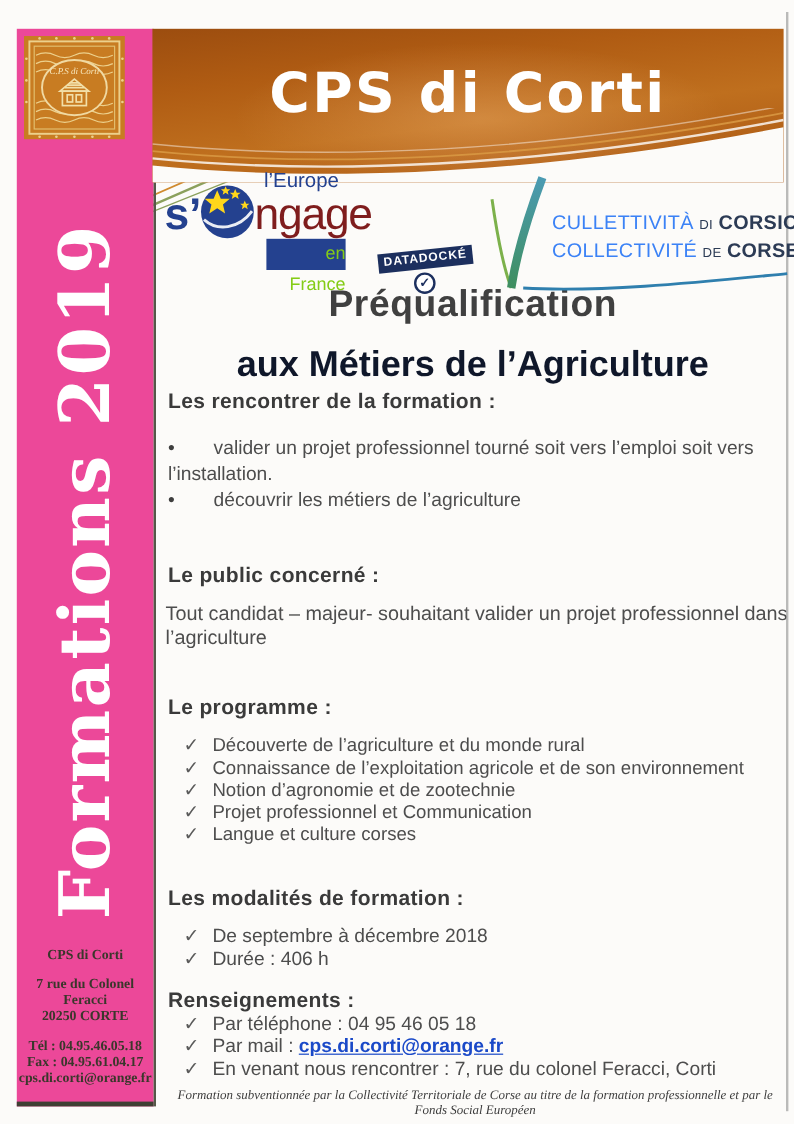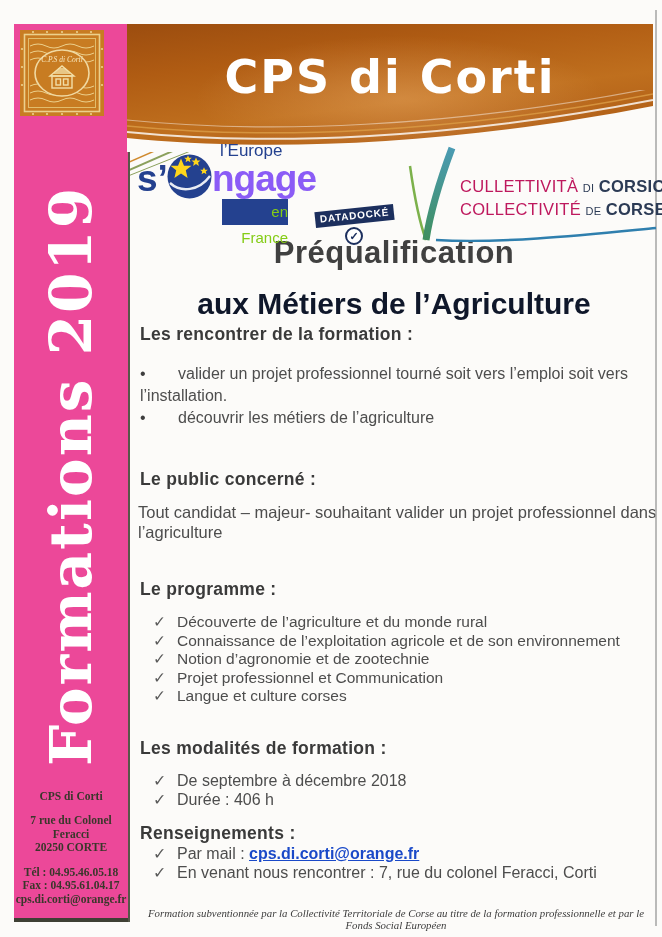--- a/index.html
+++ b/index.html
@@ -34,22 +34,22 @@
                   letter-spacing:2px; color:#ffffff; }
   .swoosh { position:absolute; left:0; bottom:0; width:526px; height:62px; }
   .decor { position:absolute; left:88px; top:128px; width:110px; height:64px; z-index:0; }
 
   
   .logos { position:absolute; left:0; top:0; z-index:2; }
   .logo-europe { position:absolute; left:136px; top:140px; width:178px; height:94px; }
   .eu-top    { position:absolute; left:84px; top:1px; font-size:17px; color:#24418f; }
   .eu-prefix { position:absolute; left:1px;  top:18px; font-size:37px; font-weight:bold; color:#24418f; }
   .eu-emblem { position:absolute; left:30px; top:13px; width:47px; height:47px; }
-  .eu-suffix { position:absolute; left:76px; top:18px; font-size:37px; font-weight:bold;
-               letter-spacing:-1px; color:#8b5cf6; }
+  .eu-suffix { position:absolute; left:76px; top:18px; font-size:37px; font-weight:normal;
+               letter-spacing:-1px; color:#7f1d1d; }
   .eu-banner { position:absolute; left:86px; top:59px; width:66px; height:26px;
                background:#24418f; color:#84cc16; font-size:15px; text-align:right;
                line-height:26px; }
 
   .logo-datadock { position:absolute; left:318px; top:146px; width:78px; height:112px; }
   .dd-box { position:absolute; left:0; top:0; width:71px; height:66px;
             border:3px solid #1c2f5e; background:#fff; text-align:center; line-height:58px; }
   .dd-box .l1 { font-size:40px; font-weight:bold; color:#1c2f5e; letter-spacing:-5px; }
   .dd-box .l2 { font-size:40px; font-weight:bold; color:#5c88c0; }
   .dd-banner { position:absolute; left:-3px; top:62px; width:79px; height:16px;
@@ -58,21 +58,21 @@
                text-align:center; line-height:16px; }
   .dd-check { position:absolute; left:27px; top:81px; width:18px; height:18px;
               border-radius:50%; border:2px solid #1c2f5e; background:#fff;
               color:#1c2f5e; font-weight:bold; font-size:11px; line-height:14px;
               text-align:center; }
 
   .logo-corse { position:absolute; left:398px; top:142px; width:260px; height:108px; }
   .vmark { position:absolute; left:2px; top:2px; width:62px; height:100px; }
   .c-line1 { position:absolute; left:62px; top:35px; white-space:nowrap; }
   .c-line2 { position:absolute; left:62px; top:58px; white-space:nowrap; }
-  .c-n { font-size:16.5px; color:#be185d; letter-spacing:.3px; }
+  .c-n { font-size:16.5px; color:#3b82f6; letter-spacing:.3px; }
   .c-s { font-size:11px;  color:#2c3b55; letter-spacing:.3px; }
   .c-b { font-size:16.5px; color:#2c3b55; font-weight:bold; letter-spacing:.3px; }
   .c-underline { position:absolute; left:36px; top:82px; width:224px; height:20px; }
 
   
   .title1 { position:absolute; left:133px; top:235px; width:522px; text-align:center;
             font-weight:bold; font-size:31px; color:#404040; letter-spacing:.5px; }
   .title2 { position:absolute; left:133px; top:287px; width:522px; text-align:center;
             font-weight:bold; font-size:30px; color:#0f172a; }
   .h { position:absolute; left:140px; font-weight:bold; font-size:17.5px;
@@ -260,20 +260,21 @@
   </div>
 
   <div class="h h-mod">Les modalités de formation :</div>
   <div class="check-list cl-mod">
     <div><span class="chk">✓</span><span>De septembre à décembre 2018</span></div>
     <div><span class="chk">✓</span><span>Durée : 406 h</span></div>
   </div>
 
   <div class="h h-rens">Renseignements :</div>
   <div class="check-list cl-rens">
+    <div><span class="chk">✓</span><span>Par téléphone : 04 95 46 05 18</span></div>
     <div><span class="chk">✓</span><span>Par mail : </span><a class="mail">cps.di.corti@orange.fr</a></div>
     <div><span class="chk">✓</span><span>En venant nous rencontrer : 7, rue du colonel Feracci, Corti</span></div>
   </div>
 
   <div class="footer">Formation subventionnée par la Collectivité Territoriale de Corse au titre de la formation professionnelle et par le Fonds Social Européen</div>
 
   <div class="scan-right"></div>
 </div>
 
 </body></html>

